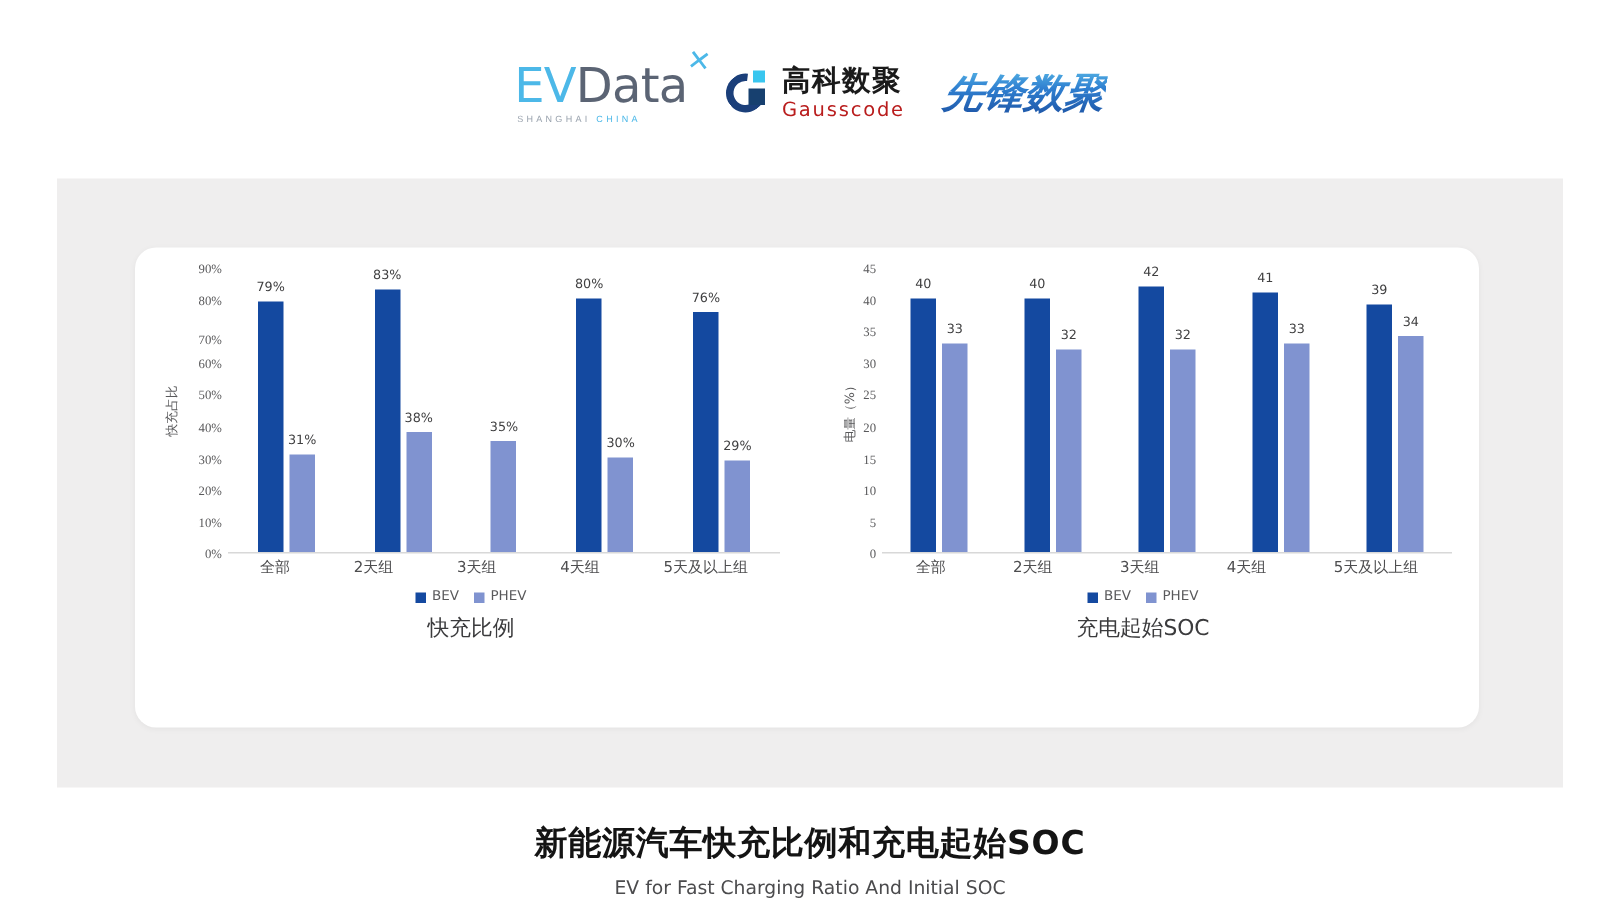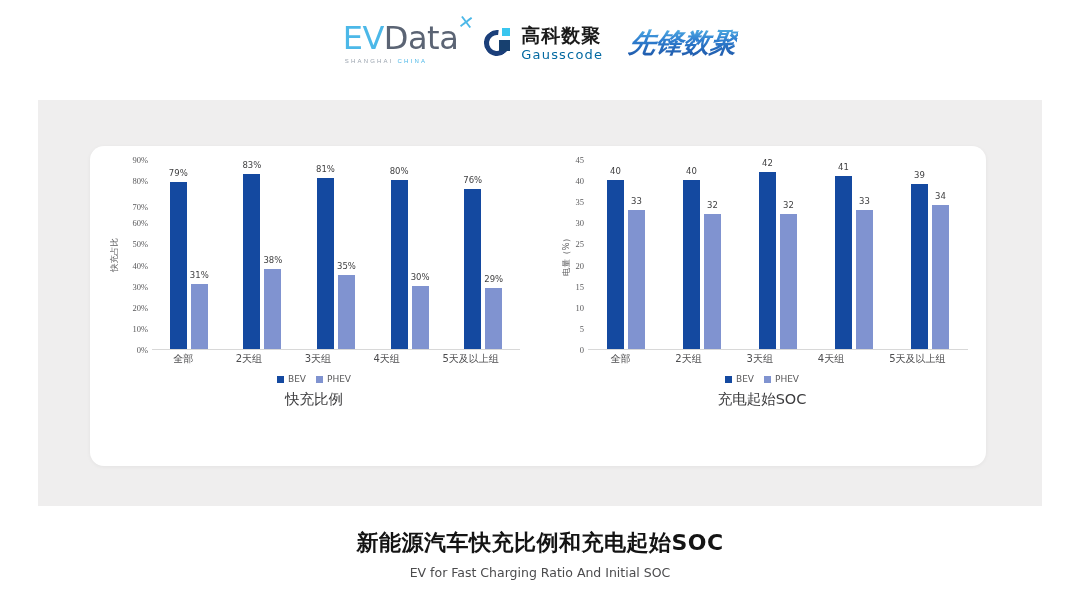--- a/index.html
+++ b/index.html
@@ -2,21 +2,21 @@
 <html><head>
 <meta charset="utf-8">
 <style>
   * { box-sizing: border-box; margin: 0; padding: 0; }
   html, body {
     width: 1080px; height: 608px;
     background: #ffffff;
     font-family: "Liberation Sans", "DejaVu Sans", sans-serif;
     overflow: hidden;
   }
-  .page { position: relative; width: 1080px; height: 510px; background:#fff; }
+  .page { position: relative; width: 1080px; height: 510px; background:#fff;margin-top:19px; }
 
   
   .logobar {
     position: absolute; left: 0; top: 22px; width: 1080px;
     display: flex; align-items: center; justify-content: center; gap: 26px;
   }
   .logo-evdata { display: flex; flex-direction: column; align-items: flex-start; }
   .evdata-word {
     display: flex; align-items: flex-start; position: relative;
     font-size: 32px; letter-spacing: -0.5px; line-height: 1;
@@ -51,21 +51,21 @@
   .gauss-sq2 {
     position: absolute; left: 18px; top: 0px; width: 8px; height: 8px;
     background: #39c6ef;
   }
   .gauss-txt { display: flex; flex-direction: column; line-height: 1; }
   .gauss-cn {
     font-size: 19px; font-weight: 700; color: #1a1a1a; letter-spacing: 1px;
     font-family: "DejaVu Sans", sans-serif;
   }
   .gauss-en {
-    font-size: 13px; color: #0369a1; letter-spacing: 1.2px; margin-top: 3px;
+    font-size: 13px; color: #b91c1c; letter-spacing: 1.2px; margin-top: 3px;
     font-family: "DejaVu Sans", sans-serif;
   }
 
   .logo-xianfeng {
     font-size: 27px; font-weight: 800; font-style: italic;
     letter-spacing: 0px;
     background: linear-gradient(180deg,#5bbbe8 0%,#2f7fd0 42%,#1b4fa0 100%);
     -webkit-background-clip: text; background-clip: text; color: transparent;
     -webkit-text-fill-color: transparent;
     font-family: "DejaVu Sans", sans-serif;
@@ -239,24 +239,20 @@
               <div class="bar bev" style="height: 175.222px;">
                 <div class="fill" style="background: rgb(20, 73, 160);"></div>
                 <div class="val">83%</div>
               </div>
               <div class="bar phev" style="height: 80.2222px;">
                 <div class="fill" style="background: rgb(128, 147, 208);"></div>
                 <div class="val">38%</div>
               </div>
             </div>
             <div class="group">
-              <div class="bar bev" style="height: 171px;">
-                <div class="fill" style="background: rgb(20, 73, 160);"></div>
-                <div class="val">81%</div>
-              </div>
               <div class="bar phev" style="height: 73.8889px;">
                 <div class="fill" style="background: rgb(128, 147, 208);"></div>
                 <div class="val">35%</div>
               </div>
             </div>
             <div class="group">
               <div class="bar bev" style="height: 168.889px;">
                 <div class="fill" style="background: rgb(20, 73, 160);"></div>
                 <div class="val">80%</div>
               </div>

